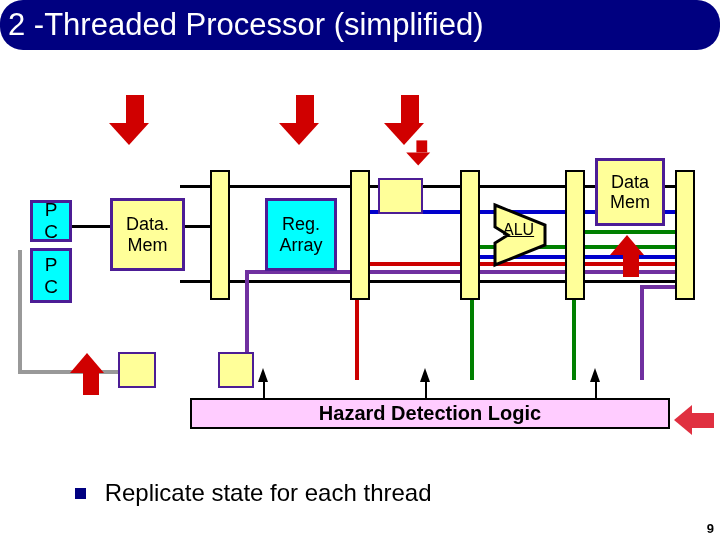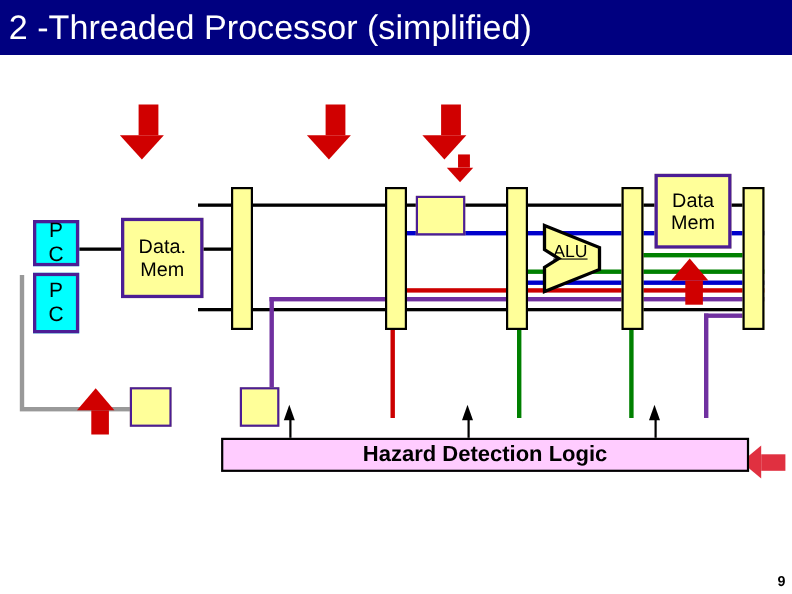--- a/index.html
+++ b/index.html
@@ -12,20 +12,21 @@
     position: relative;
     overflow: hidden;
   }
   .title-bar {
     background: #000080;
     color: #fff;
     width: 100%;
     padding: 5px 8px;
     font-size: 31px;
     line-height: 1.3;
+    border-radius: 23px;
   }
   .diagram {
     position: relative;
     width: 720px;
     height: 340px;
   }
   .block {
     position: absolute;
     border: 3px solid #4c1d95;
     display: flex;
@@ -174,20 +175,24 @@
   <div class="block cyan" style="left:30px; top:198px; width:42px; height:55px; white-space:pre; font-size:19px;">
     <span>P
 C</span>
   </div>
 
   <div class="block yellowish" style="left:110px; top:148px; width:75px; height:73px;">
     <span style="white-space:pre;">Data.
 Mem</span>
   </div>
 
+  <div class="block cyan" style="left:265px; top:148px; width:72px; height:73px;">
+    <span style="white-space:pre;">Reg.
+Array</span>
+  </div>
 
   <svg style="position:absolute; left:490px; top:150px; width:70px; height:70px;">
     <polygon points="5,5 55,25 55,45 5,65 5,43 18,35 5,27" fill="#ffff99" stroke="#000" stroke-width="3"></polygon>
   </svg>
   <div class="alu" style="left:503px; top:171px;">
     <span>ALU</span>
   </div>
 
   <div class="block yellowish" style="left:595px; top:108px; width:70px; height:68px;">
     <span style="white-space:pre;">Data
@@ -225,31 +230,34 @@
 
   <div style="position:absolute; right:6px; top:355px;">
     <div style="display:flex; align-items:center;">
       <div style="width:0;height:0;border-top:15px solid transparent;border-bottom:15px solid transparent;border-right:18px solid #e03040;"></div>
       <div style="width:22px;height:15px;background:#e03040;"></div>
     </div>
   </div>
 
 </div>
 
-<div class="hazard-bar" style="left:201px; top:398px; width:480px;">
+<div class="hazard-bar" style="left:190px; top:398px; width:480px;">
   <span>Hazard Detection Logic</span>
 </div>
 
 <div class="thin-up-stem" style="left:263px; top:380px; height:18px;"></div>
 <div class="thin-up-arrow" style="left:258px; top:368px;"></div>
 
 <div class="thin-up-stem" style="left:425px; top:380px; height:18px;"></div>
 <div class="thin-up-arrow" style="left:420px; top:368px;"></div>
 
 <div class="thin-up-stem" style="left:595px; top:380px; height:18px;"></div>
 <div class="thin-up-arrow" style="left:590px; top:368px;"></div>
 
 <ul class="bullets">
+  <li>
+    <span>Replicate state for each thread</span>
+  </li>
 </ul>
 
 <div class="page-num">
   <span>9</span>
 </div>
 
 </body></html>

